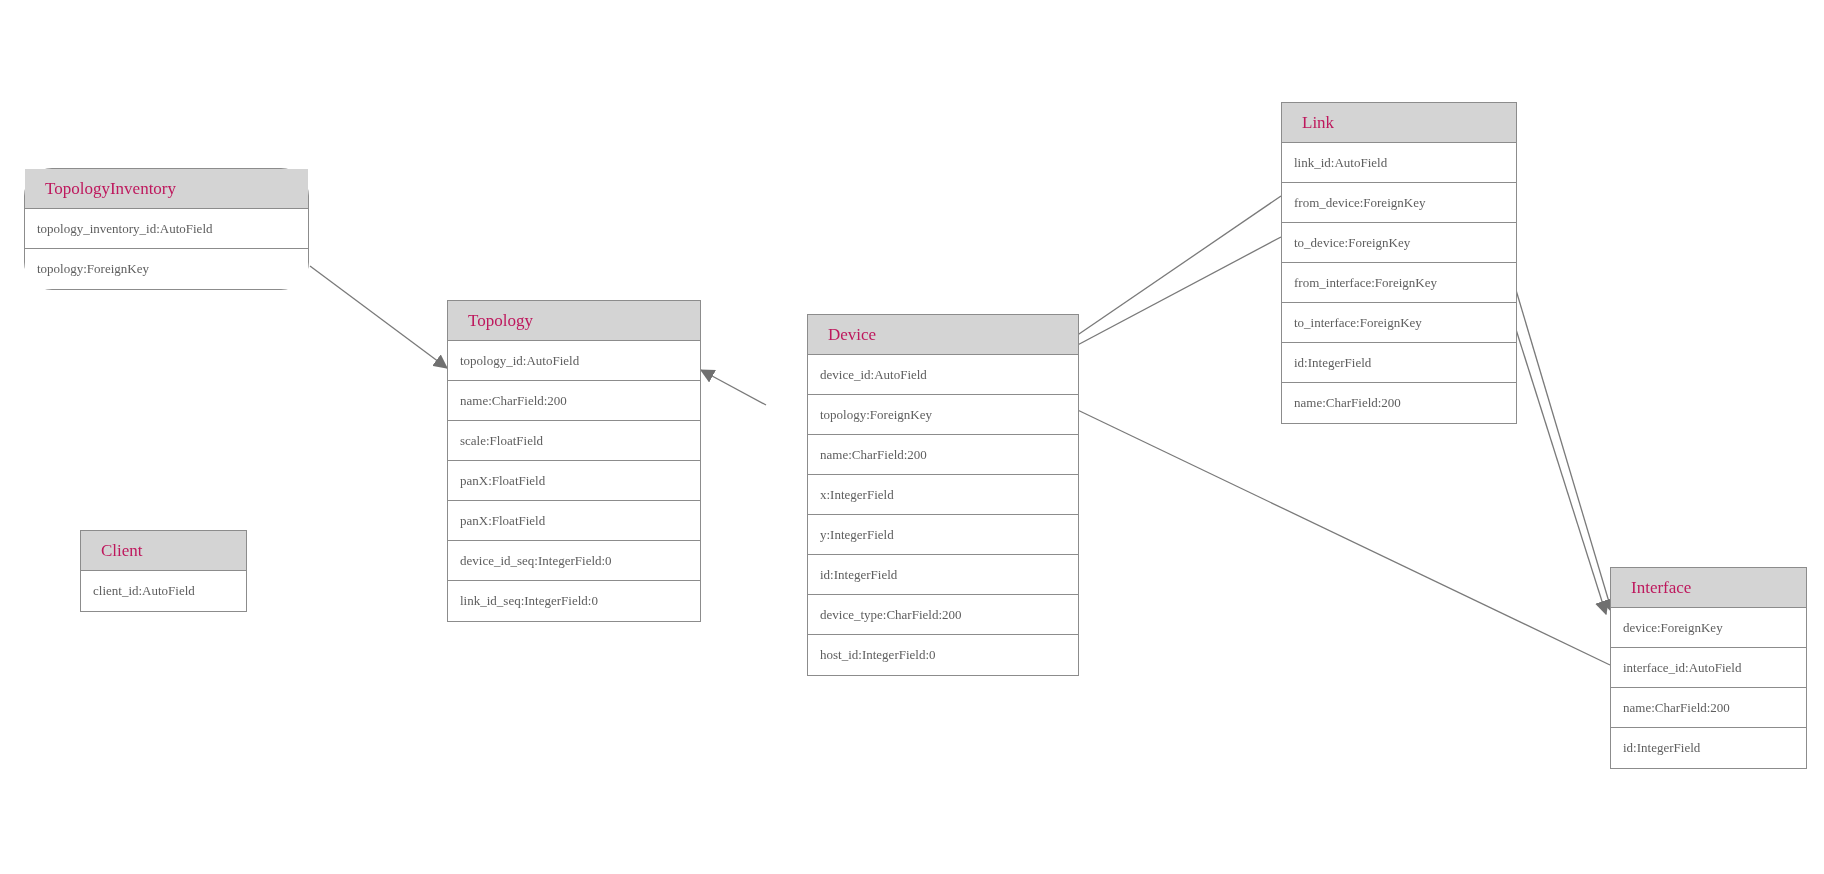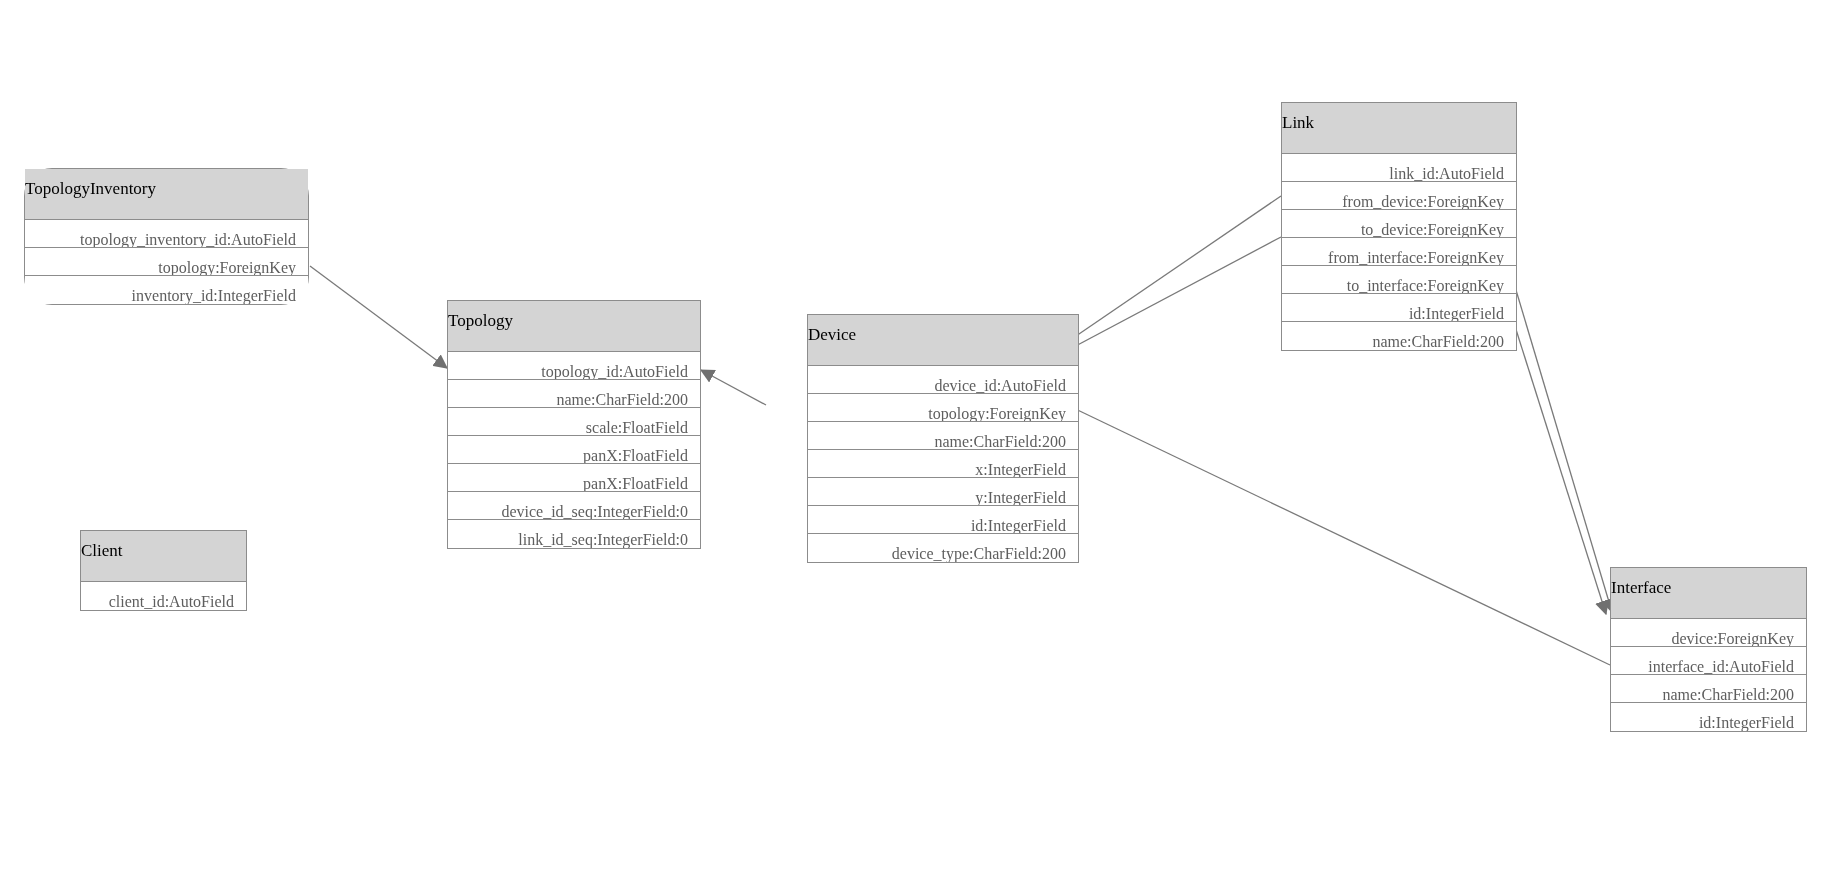--- a/index.html
+++ b/index.html
@@ -16,40 +16,39 @@
     position:absolute;
     box-sizing:border-box;
     border:1px solid #8c8c8c;
     background:#ffffff;
     z-index:2;
   }
   .entity .hdr{
     box-sizing:border-box;
     background:#d4d4d4;
     border-bottom:1px solid #8c8c8c;
-    height:51px;
+    height:40px;
     line-height:40px;
-    padding:0 0;
+    padding:0 20px;
     font-size:17px;
-    color:#000000;
+    color:#be185d;
     white-space:nowrap;
     overflow:hidden;
   }
   .entity .row{
     box-sizing:border-box;
-    height:28px;
+    height:40px;
     line-height:40px;
     padding:0 12px;
-    font-size:16px;
+    font-size:13px;
     color:#5e5e5e;
     border-bottom:1px solid #8c8c8c;
     background:#ffffff;
     white-space:nowrap;
     overflow:hidden;
-    text-align:right;
   }
   .entity .row:last-child{border-bottom:none;}
 </style>
 </head>
 <body>
 
 <div id="canvas">
 
   <svg id="edges" viewBox="0 0 1824 874" xmlns="http://www.w3.org/2000/svg">
     <defs>
@@ -70,21 +69,20 @@
 
     <line x1="1513" y1="280" x2="1612" y2="612" stroke="#7a7a7a" stroke-width="1.3" marker-end="url(#arrow)"></line>
 
     <line x1="1513" y1="320" x2="1606" y2="614" stroke="#7a7a7a" stroke-width="1.3" marker-end="url(#arrow)"></line>
   </svg>
 
   <div class="entity" style="left:24px;top:168px;width:285px;border-radius:28px;">
     <div class="hdr">TopologyInventory</div>
     <div class="row">topology_inventory_id:AutoField</div>
     <div class="row">topology:ForeignKey</div>
-    <div class="row">inventory_id:IntegerField</div>
   </div>
 
   <div class="entity" style="left:80px;top:530px;width:167px;">
     <div class="hdr">Client</div>
     <div class="row">client_id:AutoField</div>
   </div>
 
   <div class="entity" style="left:447px;top:300px;width:254px;">
     <div class="hdr">Topology</div>
     <div class="row">topology_id:AutoField</div>
@@ -98,20 +96,21 @@
 
   <div class="entity" style="left:807px;top:314px;width:272px;">
     <div class="hdr">Device</div>
     <div class="row">device_id:AutoField</div>
     <div class="row">topology:ForeignKey</div>
     <div class="row">name:CharField:200</div>
     <div class="row">x:IntegerField</div>
     <div class="row">y:IntegerField</div>
     <div class="row">id:IntegerField</div>
     <div class="row">device_type:CharField:200</div>
+    <div class="row">host_id:IntegerField:0</div>
   </div>
 
   <div class="entity" style="left:1281px;top:102px;width:236px;">
     <div class="hdr">Link</div>
     <div class="row">link_id:AutoField</div>
     <div class="row">from_device:ForeignKey</div>
     <div class="row">to_device:ForeignKey</div>
     <div class="row">from_interface:ForeignKey</div>
     <div class="row">to_interface:ForeignKey</div>
     <div class="row">id:IntegerField</div>

